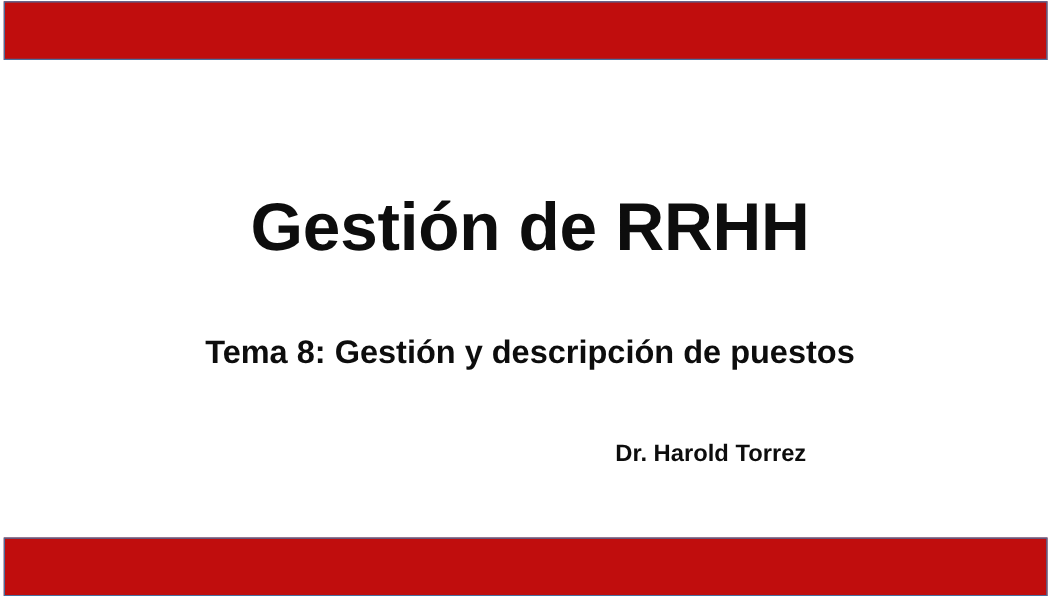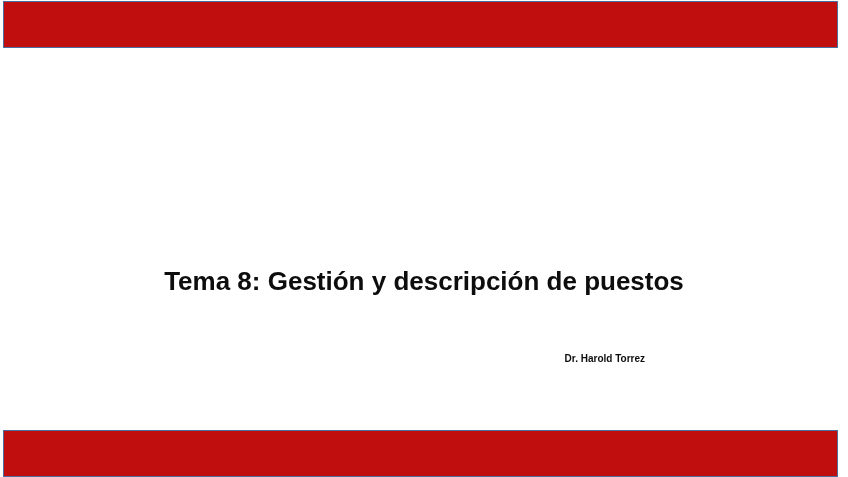--- a/index.html
+++ b/index.html
@@ -69,36 +69,37 @@
     white-space: nowrap;
   }
   .author {
     position: absolute;
     left: 0;
     top: 353px;
     width: 748px;
     padding-right: 103px;
     box-sizing: border-box;
     text-align: right;
-    font-size: 10px;
+    font-size: 19px;
     font-weight: bold;
     color: #0D0D0D;
     line-height: 1.2;
     white-space: nowrap;
   }
 </style>
 </head>
 <body>
 
 <div class="slide">
 
   <div class="banner banner-top"></div>
 
   <div class="content">
 
+    <div class="title">Gestión de RRHH</div>
 
     <div class="subtitle">Tema 8: Gestión y descripción de puestos</div>
 
     <div class="author">Dr. Harold Torrez</div>
 
   </div>
 
   <div class="banner banner-bottom"></div>
 
 </div>

